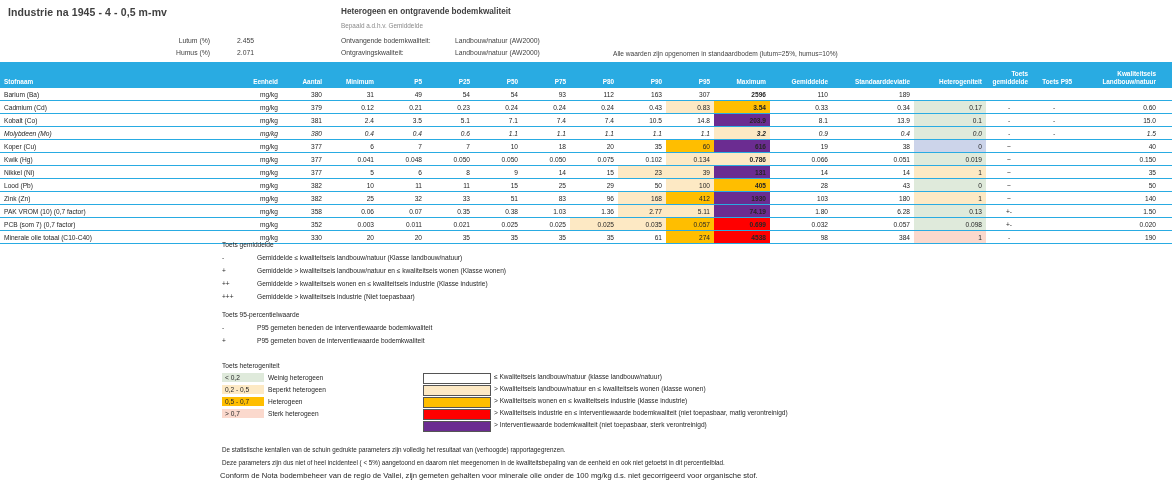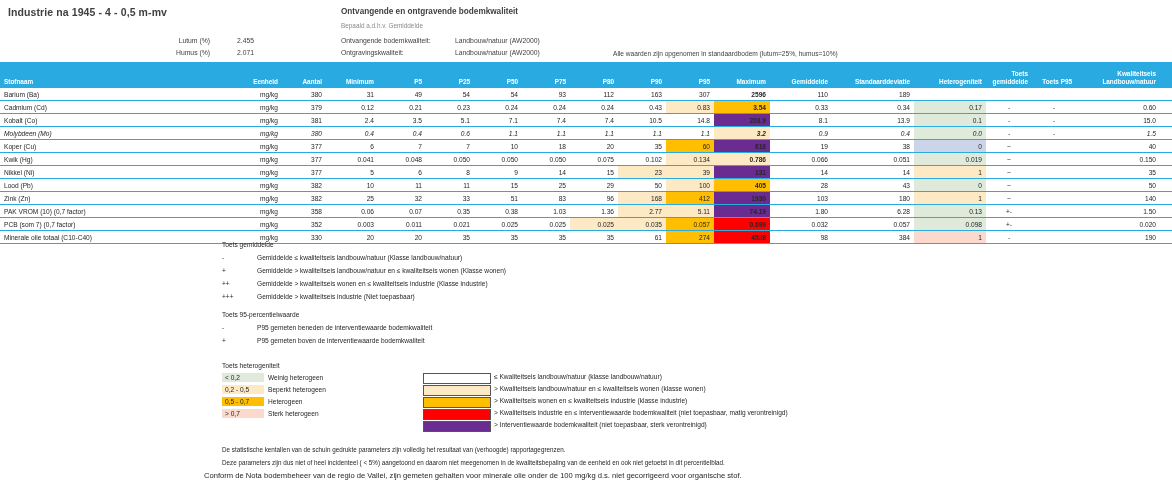--- a/index.html
+++ b/index.html
@@ -87,21 +87,21 @@
 
   .foot{position:absolute;font-size:6.3px;color:#262626;}
   .foot.big{font-size:7.6px;}
 </style>
 </head>
 <body>
 
 <div class="sheet">
 
   <div class="doc-title">Industrie na 1945 - 4 - 0,5 m-mv</div>
-  <div class="right-title">Ontvangende en ontgravende bodemkwaliteit</div>
+  <div class="right-title">Heterogeen en ontgravende bodemkwaliteit</div>
   <div class="right-sub">Bepaald a.d.h.v. Gemiddelde</div>
 
   <div class="kv lbl" style="left:120px;top:37px;width:90px;">Lutum (%)</div>
   <div class="kv" style="left:237px;top:37px;">2.455</div>
 
   <div class="kv lbl" style="left:120px;top:49px;width:90px;">Humus (%)</div>
   <div class="kv" style="left:237px;top:49px;">2.071</div>
 
   <div class="kv" style="left:341px;top:37px;">Ontvangende bodemkwaliteit:</div>
   <div class="kv" style="left:455px;top:37px;">Landbouw/natuur  (AW2000)</div>
@@ -461,15 +461,15 @@
       <div class="sw" style="left: 423px; top: 397px; background: rgb(255, 190, 0);"></div>
       <div class="sw-txt" style="left: 494px; top: 397px;">&gt; Kwaliteitseis wonen en ≤ kwaliteitseis industrie (klasse industrie)</div>
       <div class="sw" style="left: 423px; top: 409px; background: rgb(255, 0, 0);"></div>
       <div class="sw-txt" style="left: 494px; top: 409px;">&gt; Kwaliteitseis industrie en ≤ interventiewaarde bodemkwaliteit (niet toepasbaar, matig verontreinigd)</div>
       <div class="sw" style="left: 423px; top: 421px; background: rgb(107, 44, 145);"></div>
       <div class="sw-txt" style="left: 494px; top: 421px;">&gt; Interventiewaarde bodemkwaliteit (niet toepasbaar, sterk verontreinigd)</div>
     </div>
 
   <div class="foot" style="left:222px;top:446px;">De statistische kentallen van de schuin gedrukte parameters zijn volledig het resultaat van (verhoogde) rapportagegrenzen.</div>
   <div class="foot" style="left:222px;top:459px;">Deze parameters zijn dus niet of heel incidenteel ( &lt; 5%) aangetoond en daarom niet meegenomen in de kwaliteitsbepaling van de eenheid en ook niet getoetst in dit percentielblad.</div>
-  <div class="foot big" style="left:204px;top:471px;">Conform de Nota bodembeheer van de regio de Vallei, zijn gemeten gehalten voor minerale olie onder de 100 mg/kg d.s. niet gecorrigeerd voor organische stof.</div>
+  <div class="foot big" style="left:220px;top:471px;">Conform de Nota bodembeheer van de regio de Vallei, zijn gemeten gehalten voor minerale olie onder de 100 mg/kg d.s. niet gecorrigeerd voor organische stof.</div>
 
 </div>
 
 </body></html>

